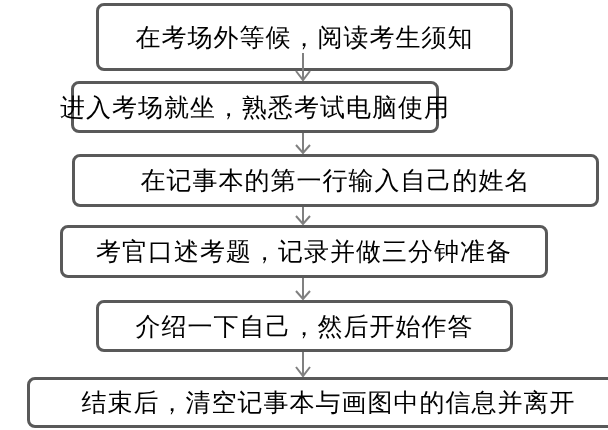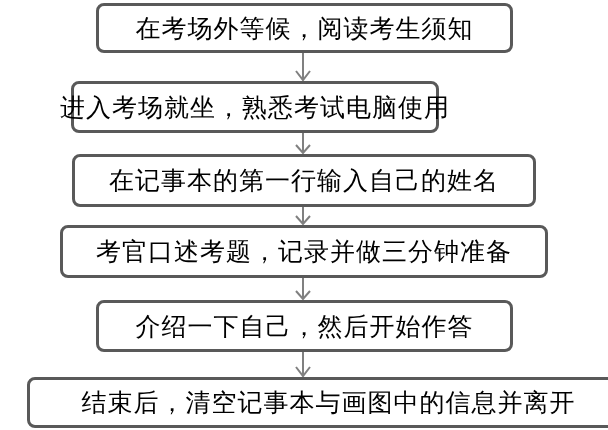--- a/index.html
+++ b/index.html
@@ -9,41 +9,41 @@
          border-radius:8px; background:#ffffff; display:flex; align-items:center;
          justify-content:center; color:#000; font-size:25px; letter-spacing:1px;
          white-space:nowrap; line-height:1; }
   .arrow { position:absolute; width:20px; }
   .arrow svg { display:block; }
 </style>
 </head>
 <body>
 
 <div>
-  <div class="box" style="left:96px;top:3px;width:417px;height:50px;">
+  <div class="box" style="left:96px;top:3px;width:417px;height:68px;">
     <span>在考场外等候，阅读考生须知</span>
   </div>
   <div class="arrow" style="left:293px;top:53px;">
     <svg width="20" height="29" viewBox="0 0 20 29">
         <line x1="10" y1="0" x2="10" y2="27" stroke="#808080" stroke-width="2"></line>
         <polyline points="3,18 10,27 17,18" fill="none" stroke="#808080" stroke-width="2"></polyline>
       </svg>
   </div>
 
   <div class="box" style="left:71px;top:81px;width:368px;height:52px;">
     <span>进入考场就坐，熟悉考试电脑使用</span>
   </div>
   <div class="arrow" style="left:293px;top:133px;">
     <svg width="20" height="22" viewBox="0 0 20 22">
         <line x1="10" y1="0" x2="10" y2="20" stroke="#808080" stroke-width="2"></line>
         <polyline points="3,12 10,20 17,12" fill="none" stroke="#808080" stroke-width="2"></polyline>
       </svg>
   </div>
 
-  <div class="box" style="left:72px;top:154px;width:464px;height:53px;">
+  <div class="box" style="left:72px;top:154px;width:527px;height:53px;">
     <span>在记事本的第一行输入自己的姓名</span>
   </div>
   <div class="arrow" style="left:293px;top:207px;">
     <svg width="20" height="19" viewBox="0 0 20 19">
         <line x1="10" y1="0" x2="10" y2="17" stroke="#808080" stroke-width="2"></line>
         <polyline points="3,9 10,17 17,9" fill="none" stroke="#808080" stroke-width="2"></polyline>
       </svg>
   </div>
 
   <div class="box" style="left:60px;top:225px;width:488px;height:53px;">

